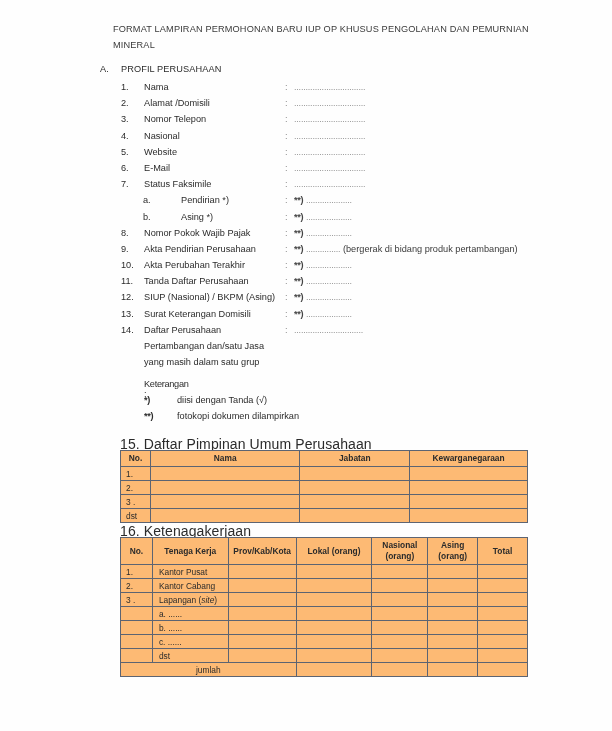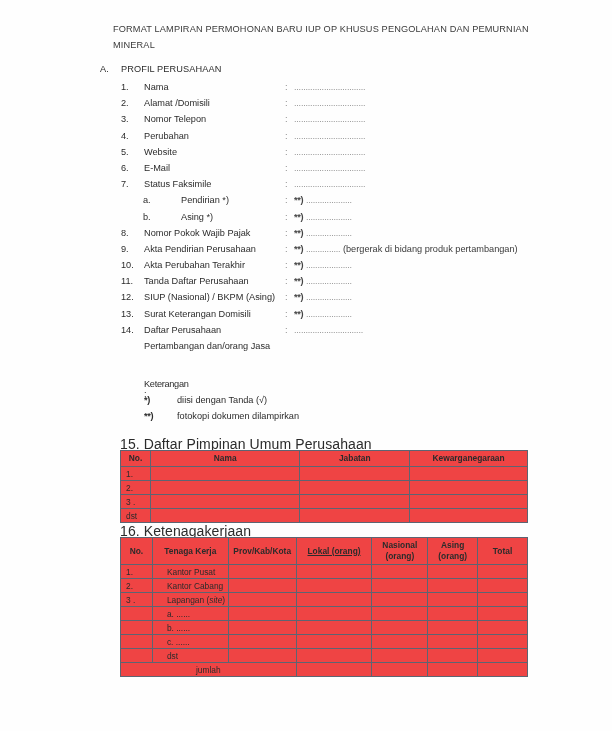--- a/index.html
+++ b/index.html
@@ -134,41 +134,41 @@
   .tbl-caption {
     position: absolute;
     font-size: 14px;
     letter-spacing: .1px;
   }
   table.grid {
     position: absolute;
     border-collapse: collapse;
     font-size: 8.4px;
     color: #2b2b2b;
-    background: #ef4444;
+    background: #fdba74;
   }
   table.grid th, table.grid td {
     border: 1px solid #5d6472;
     padding: 0;
     height: 13px;
     vertical-align: middle;
   }
   table.grid th {
     font-weight: bold;
     text-align: center;
     line-height: 11px;
     padding: 1px 1px;
   }
   table.grid td.num-cell {
     text-align: left;
     padding-left: 5px;
   }
   table.grid td.txt-cell {
     text-align: left;
-    padding-left: 14px;
+    padding-left: 6px;
   }
   table.grid td.center {
     text-align: center;
   }
   .ital { font-style: italic; }
 
   
   #table-pimpinan { left: 120px; top: 450px; width: 408px; }
   
   #table-tenaga   { left: 120px; top: 537px; width: 408px; }
@@ -197,21 +197,21 @@
         <span class="lbl">Alamat /Domisili</span>
         <span class="val"><span class="colon">:</span><span class="dots">...............................</span></span>
       </div>
       <div class="row">
         <span class="num">3.</span>
         <span class="lbl">Nomor Telepon</span>
         <span class="val"><span class="colon">:</span><span class="dots">...............................</span></span>
       </div>
       <div class="row">
         <span class="num">4.</span>
-        <span class="lbl">Perubahan</span>
+        <span class="lbl">Nasional</span>
         <span class="val"><span class="colon">:</span><span class="dots">...............................</span></span>
       </div>
       <div class="row">
         <span class="num">5.</span>
         <span class="lbl">Website</span>
         <span class="val"><span class="colon">:</span><span class="dots">...............................</span></span>
       </div>
       <div class="row">
         <span class="num">6.</span>
         <span class="lbl">E-Mail</span>
@@ -261,21 +261,24 @@
         <span class="num wide">13.</span>
         <span class="lbl">Surat Keterangan Domisili</span>
         <span class="val"><span class="colon">:</span><span class="stars">**)</span> <span class="dots">....................</span></span>
       </div>
       <div class="row">
         <span class="num wide">14.</span>
         <span class="lbl">Daftar Perusahaan</span>
         <span class="val"><span class="colon">:</span><span class="dots">..............................</span></span>
       </div>
       <div class="row">
-        <span class="cont">Pertambangan dan/orang Jasa</span>
+        <span class="cont">Pertambangan dan/satu Jasa</span>
+      </div>
+      <div class="row">
+        <span class="cont">yang masih dalam satu grup</span>
       </div>
     </div>
 
   <div class="keterangan">
     <div class="k-row">
       <span class="k-mark" style="font-weight:normal">Keterangan :</span>
     </div>
     <div id="keterangan-notes">
         <div class="k-row">
           <span class="k-mark">*)</span>
@@ -343,21 +346,21 @@
       <col style="width:76px">
       <col style="width:56px">
       <col style="width:50px">
       <col style="width:50px">
     </colgroup>
     <thead>
       <tr>
           <th style="height: 24px;">No.</th>
           <th style="height: 24px;">Tenaga Kerja</th>
           <th style="height: 24px;">Prov/Kab/Kota</th>
-          <th style="height: 24px; text-decoration: underline;">Lokal (orang)</th>
+          <th style="height: 24px;">Lokal (orang)</th>
           <th style="height: 24px;">Nasional (orang)</th>
           <th style="height: 24px;">Asing (orang)</th>
           <th style="height: 24px;">Total</th>
         </tr>
     </thead>
     <tbody>
         <tr>
           <td class="num-cell">1.</td>
           <td class="txt-cell">Kantor Pusat</td>
           <td class="center"></td>

